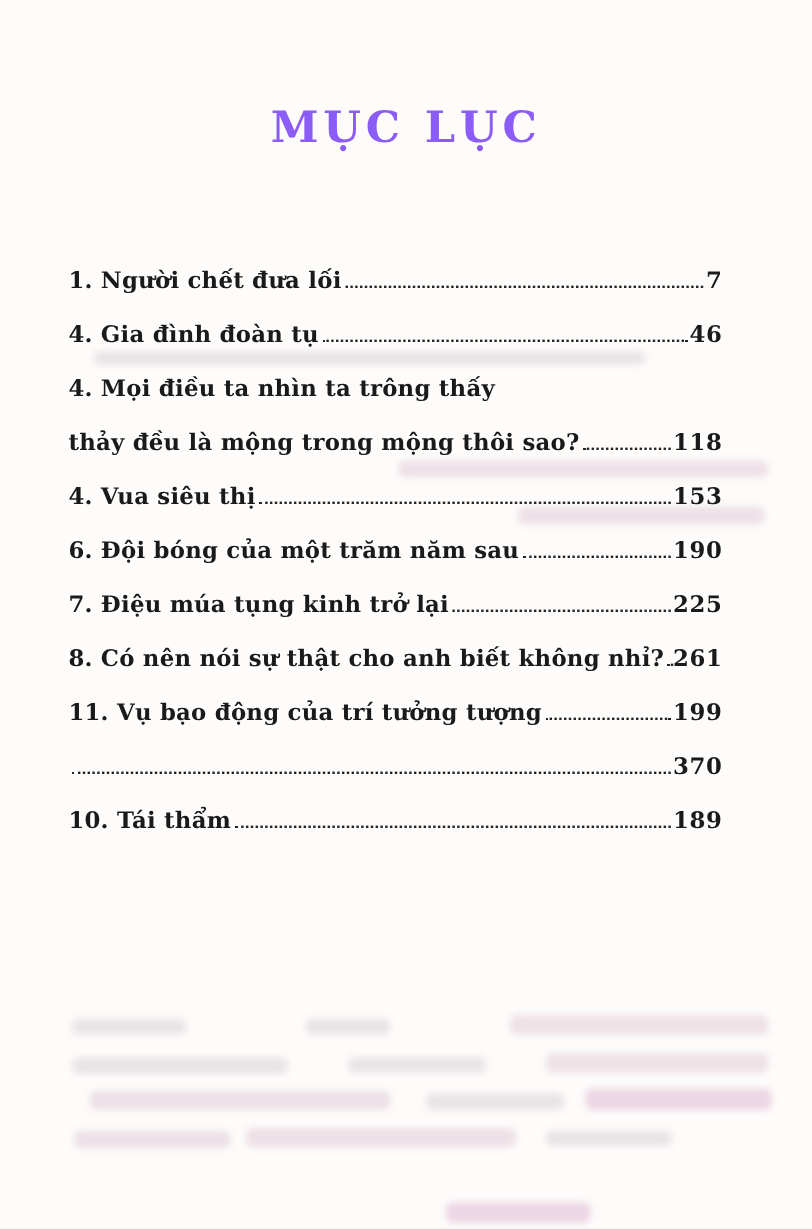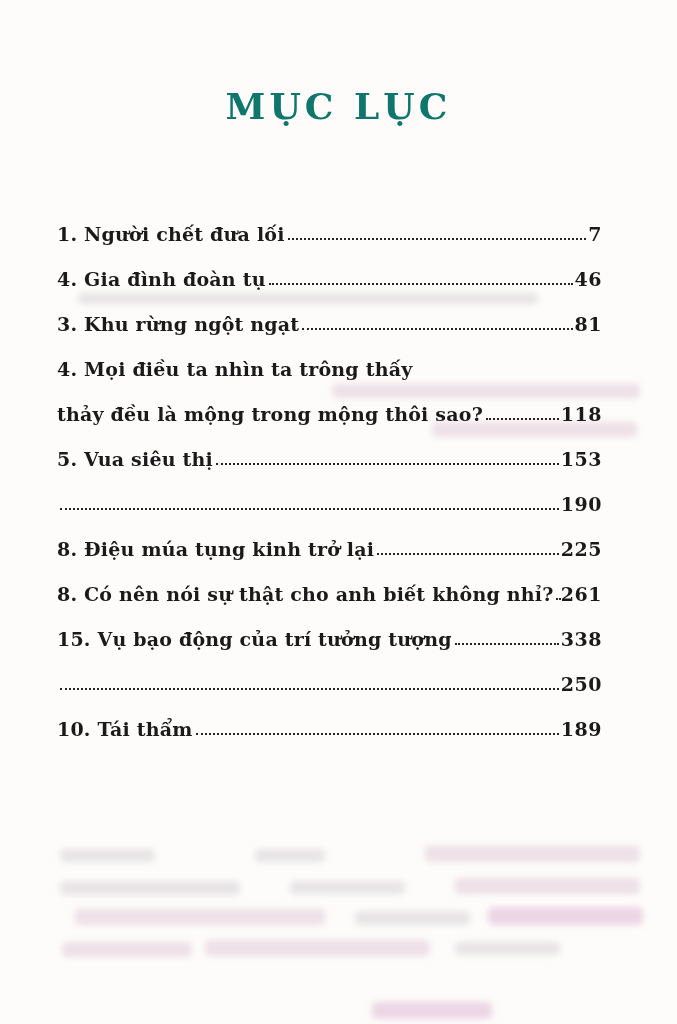--- a/index.html
+++ b/index.html
@@ -18,21 +18,21 @@
     font-family: "DejaVu Serif", serif;
   }
   .page-title {
     margin: 88px 0 0 0;
     text-align: center;
     font-family: "DejaVu Serif", serif;
     font-weight: bold;
     font-size: 36px;
     line-height: 1;
     letter-spacing: 4px;
-    color: #0f766e;
+    color: #8b5cf6;
   }
   .toc {
     position: relative;
     z-index: 2;
     margin: 76px 75px 0 57px; 
   }
   .toc-row {
     display: flex;
     align-items: flex-end;
     height: 45px;
@@ -84,71 +84,67 @@
       <span class="toc-leader"></span>
       <span class="toc-page">7</span>
     </div>
 
     <div class="toc-row">
       <span class="toc-label">4. Gia đình đoàn tụ</span>
       <span class="toc-leader"></span>
       <span class="toc-page">46</span>
     </div>
 
-    <div class="toc-row">
-      <span class="toc-label">3. Khu rừng ngột ngạt</span>
-      <span class="toc-leader"></span>
-      <span class="toc-page">81</span>
-    </div>
 
     <div class="toc-row no-leader">
       <span class="toc-label">4. Mọi điều ta nhìn ta trông thấy</span>
       <span class="toc-leader"></span>
       <span class="toc-page"></span>
     </div>
 
     <div class="toc-row">
       <span class="toc-label">thảy đều là mộng trong mộng thôi sao?</span>
       <span class="toc-leader"></span>
       <span class="toc-page">118</span>
     </div>
 
     <div class="toc-row">
-      <span class="toc-label">5. Vua siêu thị</span>
+      <span class="toc-label">4. Vua siêu thị</span>
       <span class="toc-leader"></span>
       <span class="toc-page">153</span>
     </div>
 
     <div class="toc-row">
+      <span class="toc-label">6. Đội bóng của một trăm năm sau</span>
       <span class="toc-leader"></span>
       <span class="toc-page">190</span>
     </div>
 
     <div class="toc-row">
-      <span class="toc-label">8. Điệu múa tụng kinh trở lại</span>
+      <span class="toc-label">7. Điệu múa tụng kinh trở lại</span>
       <span class="toc-leader"></span>
       <span class="toc-page">225</span>
     </div>
 
     <div class="toc-row">
       <span class="toc-label">8. Có nên nói sự thật cho anh biết không nhỉ?</span>
       <span class="toc-leader"></span>
       <span class="toc-page">261</span>
     </div>
 
 
     <div class="toc-row">
-      <span class="toc-label">15. Vụ bạo động của trí tưởng tượng</span>
+      <span class="toc-label">11. Vụ bạo động của trí tưởng tượng</span>
       <span class="toc-leader"></span>
-      <span class="toc-page">338</span>
+      <span class="toc-page">199</span>
     </div>
 
     <div class="toc-row">
       <span class="toc-leader"></span>
-      <span class="toc-page">250</span>
+      <span class="toc-page">370</span>
     </div>
 
 
     <div class="toc-row">
       <span class="toc-label">10. Tái thẩm</span>
       <span class="toc-leader"></span>
       <span class="toc-page">189</span>
     </div>
 
   </div>

